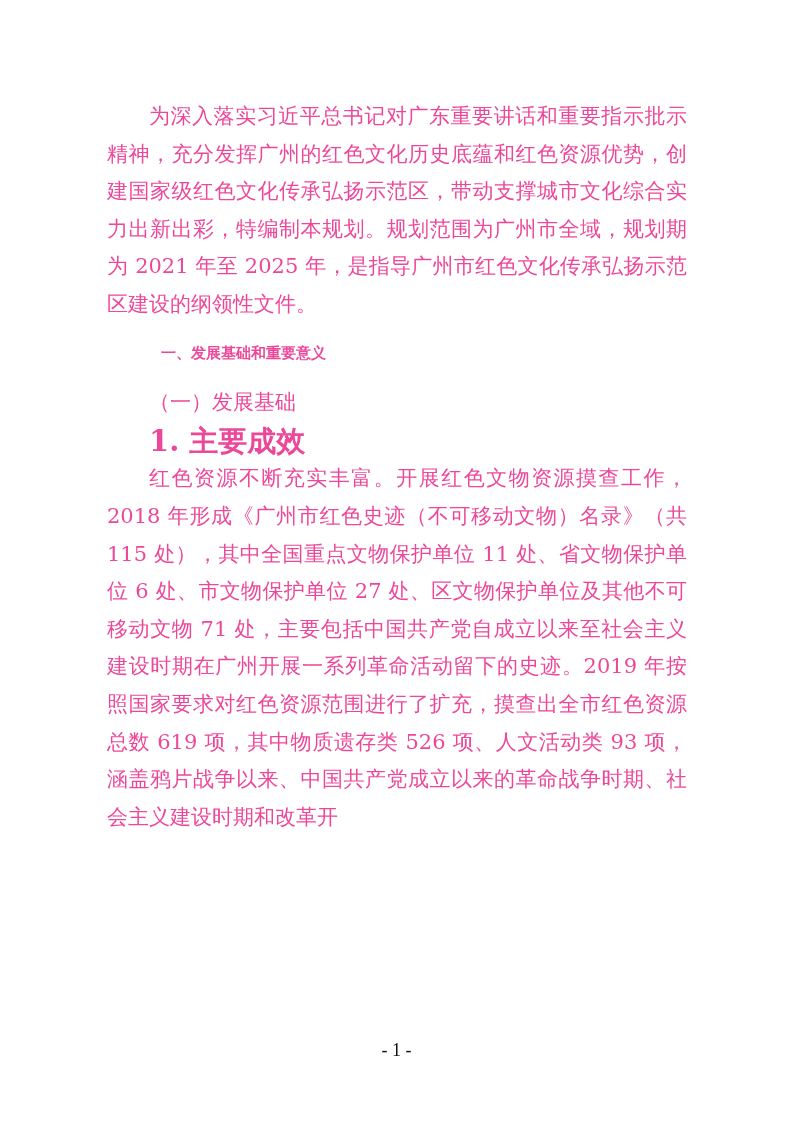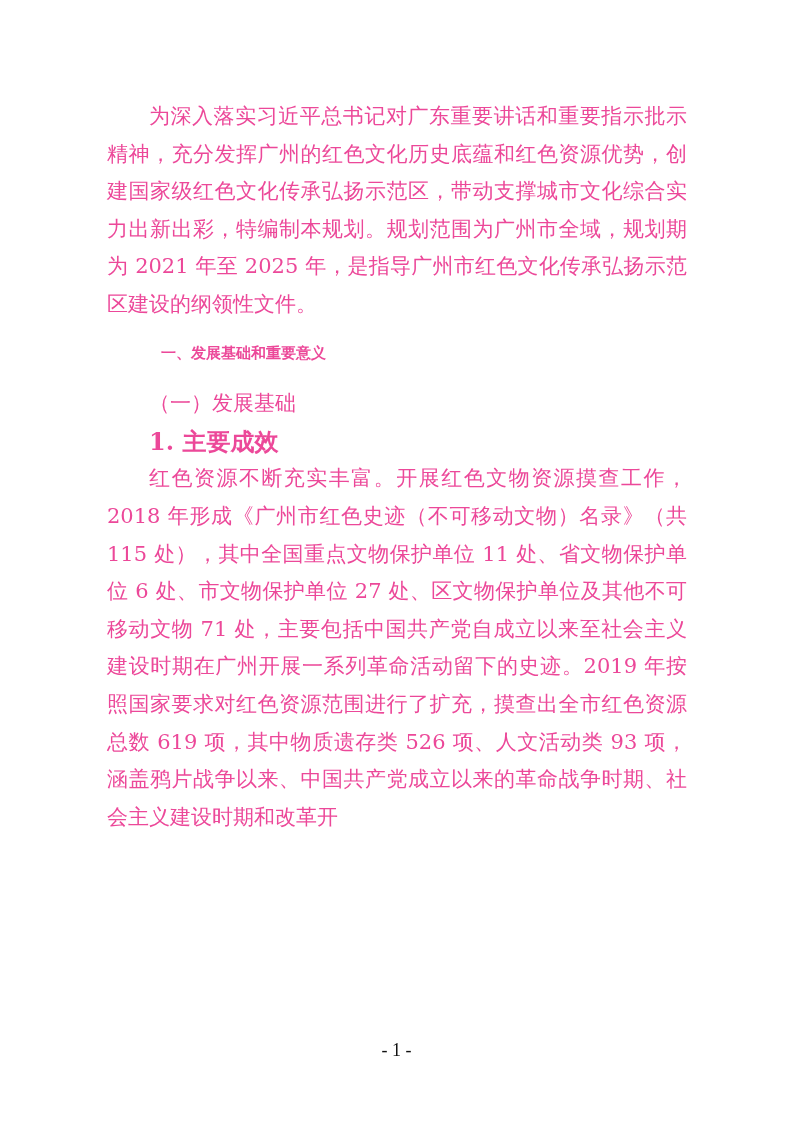--- a/index.html
+++ b/index.html
@@ -5,22 +5,22 @@
     html, body { margin: 0; padding: 0; background: #ffffff; }
     body { width: 793px; height: 1122px; position: relative; overflow: hidden; }
     .page {
       position: absolute; left: 107px; top: 98px; width: 580px;
       font-family: "DejaVu Serif", "Liberation Serif", serif;
       font-size: 21px; line-height: 37.6px; color: #ec4899;
       text-align: justify; text-justify: inter-character;
     }
     .para { margin: 0; text-indent: 42px; }
     .heading-hei { margin: 12px; text-indent: 42px; font-family: Liberation Mono, monospace; font-weight: bold; font-size: 15px; }
-    .heading-kai { margin: 0; text-indent: 42px; font-family: Liberation Serif, serif; font-size: 21px; }
-    .heading-bold { margin: 0; text-indent: 42px; font-weight: bold; font-size: 24px; }
+    .heading-kai { margin: 0; text-indent: 42px; font-family: Liberation Mono, monospace; font-size: 21px; }
+    .heading-bold { margin: 0; text-indent: 42px; font-weight: bold; font-size: 29px; }
     .lead { font-weight: normal; }
     .page-number {
       position: absolute; left: 0; width: 793px; top: 1040px; text-align: center;
       font-family: "Liberation Serif", "DejaVu Serif", serif; font-size: 18px; color: #111;
     }
   </style>
 </head>
 <body>
 
 <div class="page">

